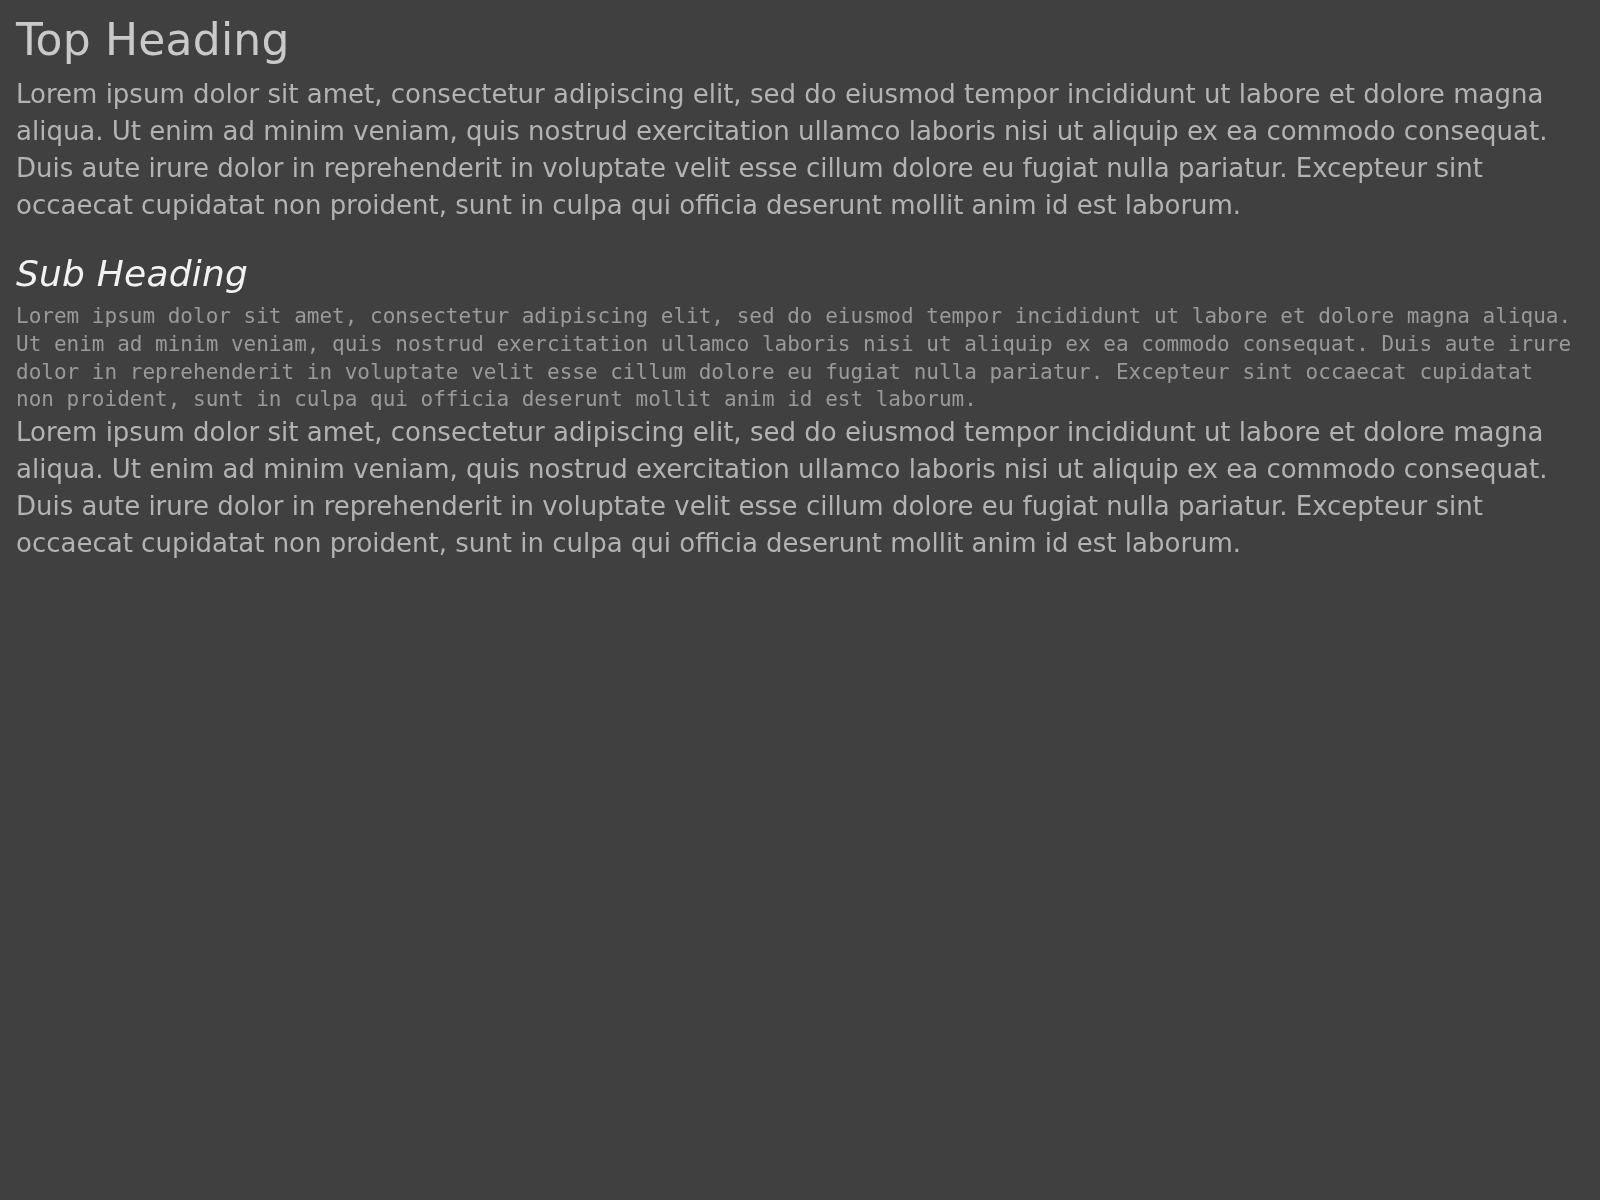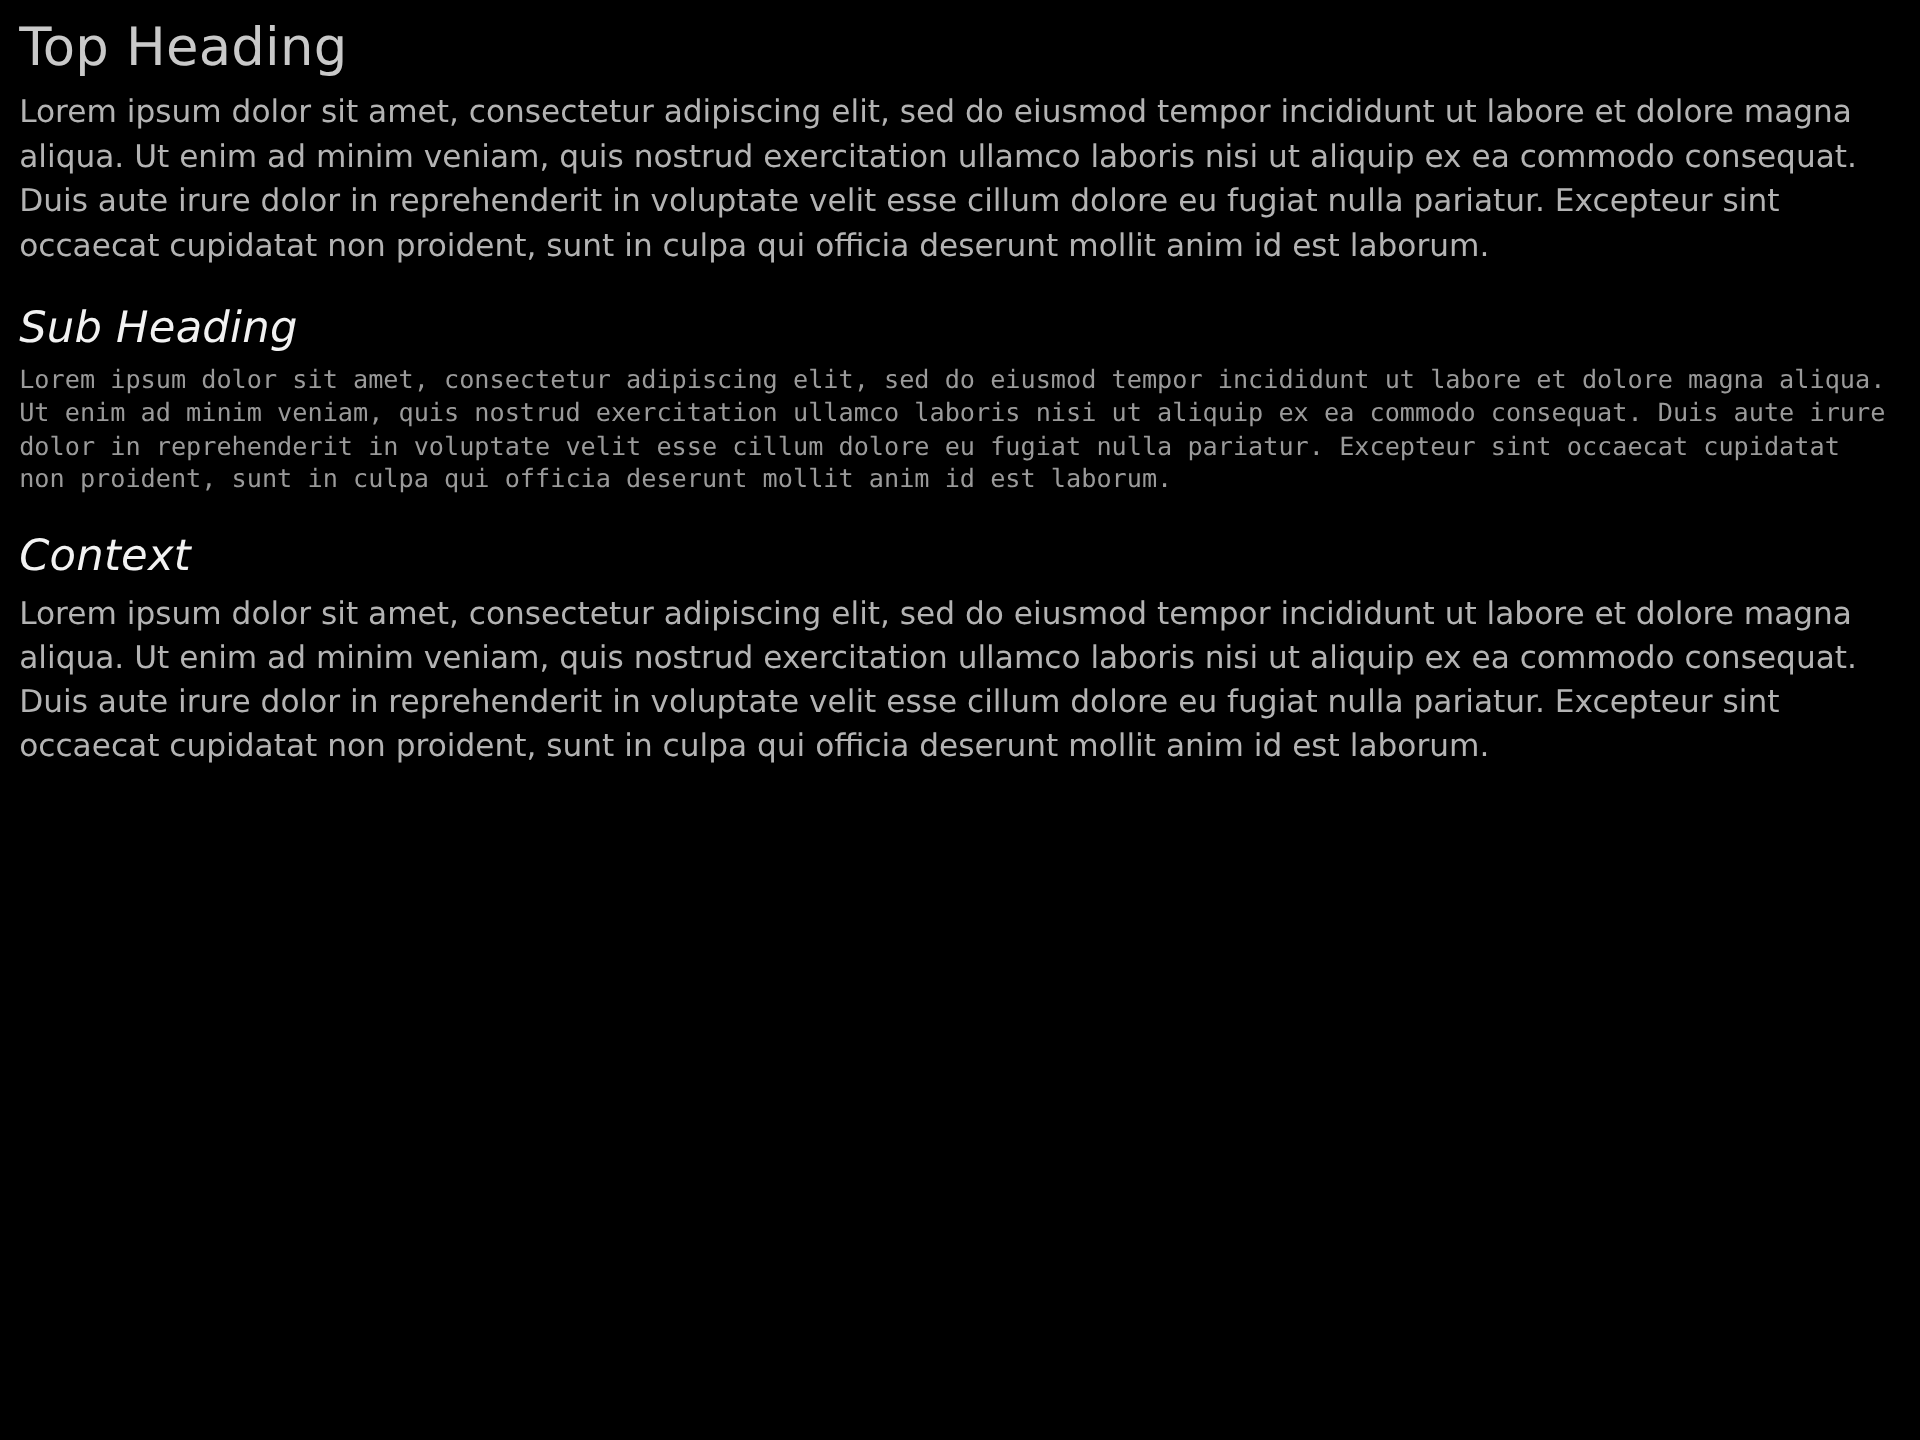--- a/index.html
+++ b/index.html
@@ -12,21 +12,21 @@
   }
   body {
     font-family: "DejaVu Sans", sans-serif;
     -webkit-font-smoothing: antialiased;
   }
   .page {
     box-sizing: border-box;
     width: 1600px;
     height: 1200px;
     padding: 14px 22px 0 16px;
-    background: #000000;
+    background: #404040;
   }
   .h1 {
     font-family: "DejaVu Sans", sans-serif;
     font-size: 44px;
     font-weight: 400;
     color: #c9c9c9;
     line-height: 1.18;
     margin: 0 0 10px 0;
     letter-spacing: 0.2px;
   }
@@ -69,19 +69,18 @@
 <div class="page">
 
   <h1 class="h1">Top Heading</h1>
 
   <p class="body-text">Lorem ipsum dolor sit amet, consectetur adipiscing elit, sed do eiusmod tempor incididunt ut labore et dolore magna aliqua. Ut enim ad minim veniam, quis nostrud exercitation ullamco laboris nisi ut aliquip ex ea commodo consequat. Duis aute irure dolor in reprehenderit in voluptate velit esse cillum dolore eu fugiat nulla pariatur. Excepteur sint occaecat cupidatat non proident, sunt in culpa qui officia deserunt mollit anim id est laborum.</p>
 
   <h2 class="h2">Sub Heading</h2>
 
   <p class="mono-text">Lorem ipsum dolor sit amet, consectetur adipiscing elit, sed do eiusmod tempor incididunt ut labore et dolore magna aliqua. Ut enim ad minim veniam, quis nostrud exercitation ullamco laboris nisi ut aliquip ex ea commodo consequat. Duis aute irure dolor in reprehenderit in voluptate velit esse cillum dolore eu fugiat nulla pariatur. Excepteur sint occaecat cupidatat non proident, sunt in culpa qui officia deserunt mollit anim id est laborum.</p>
 
-  <h2 class="h2">Context</h2>
 
   <p class="body-text">Lorem ipsum dolor sit amet, consectetur adipiscing elit, sed do eiusmod tempor incididunt ut labore et dolore magna aliqua. Ut enim ad minim veniam, quis nostrud exercitation ullamco laboris nisi ut aliquip ex ea commodo consequat. Duis aute irure dolor in reprehenderit in voluptate velit esse cillum dolore eu fugiat nulla pariatur. Excepteur sint occaecat cupidatat non proident, sunt in culpa qui officia deserunt mollit anim id est laborum.</p>
 
   <div class="spacer-bottom"></div>
 
 </div>
 
 </body></html>

